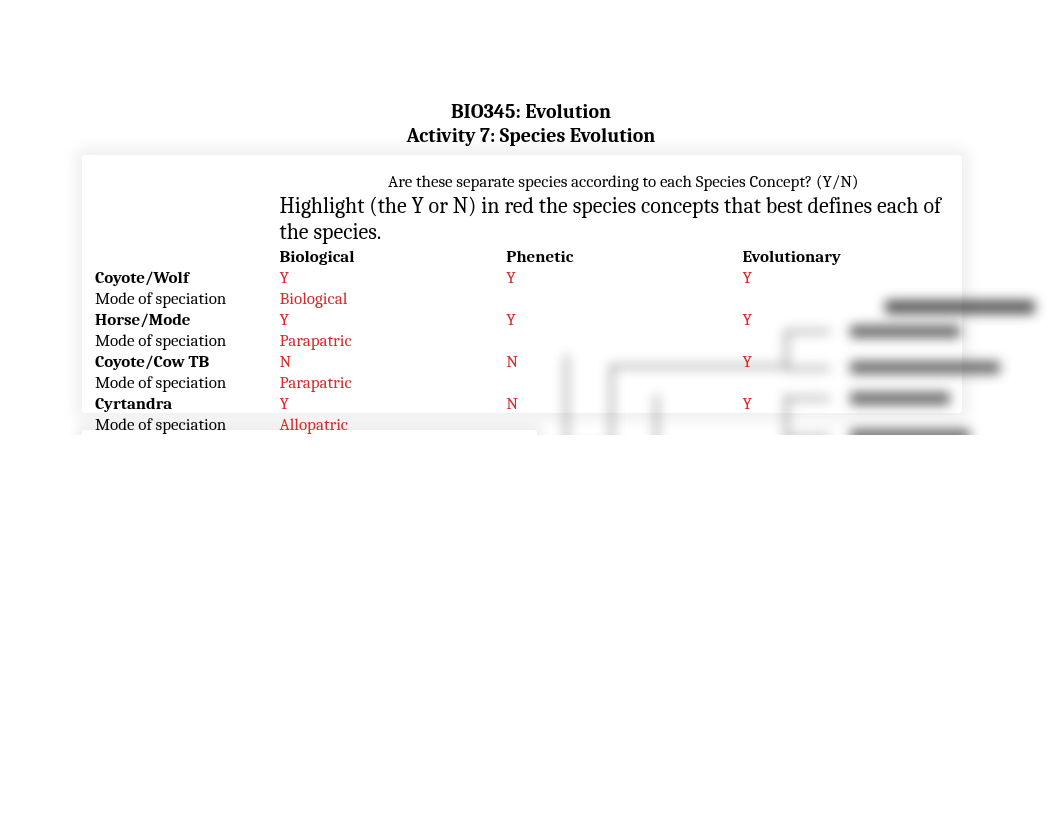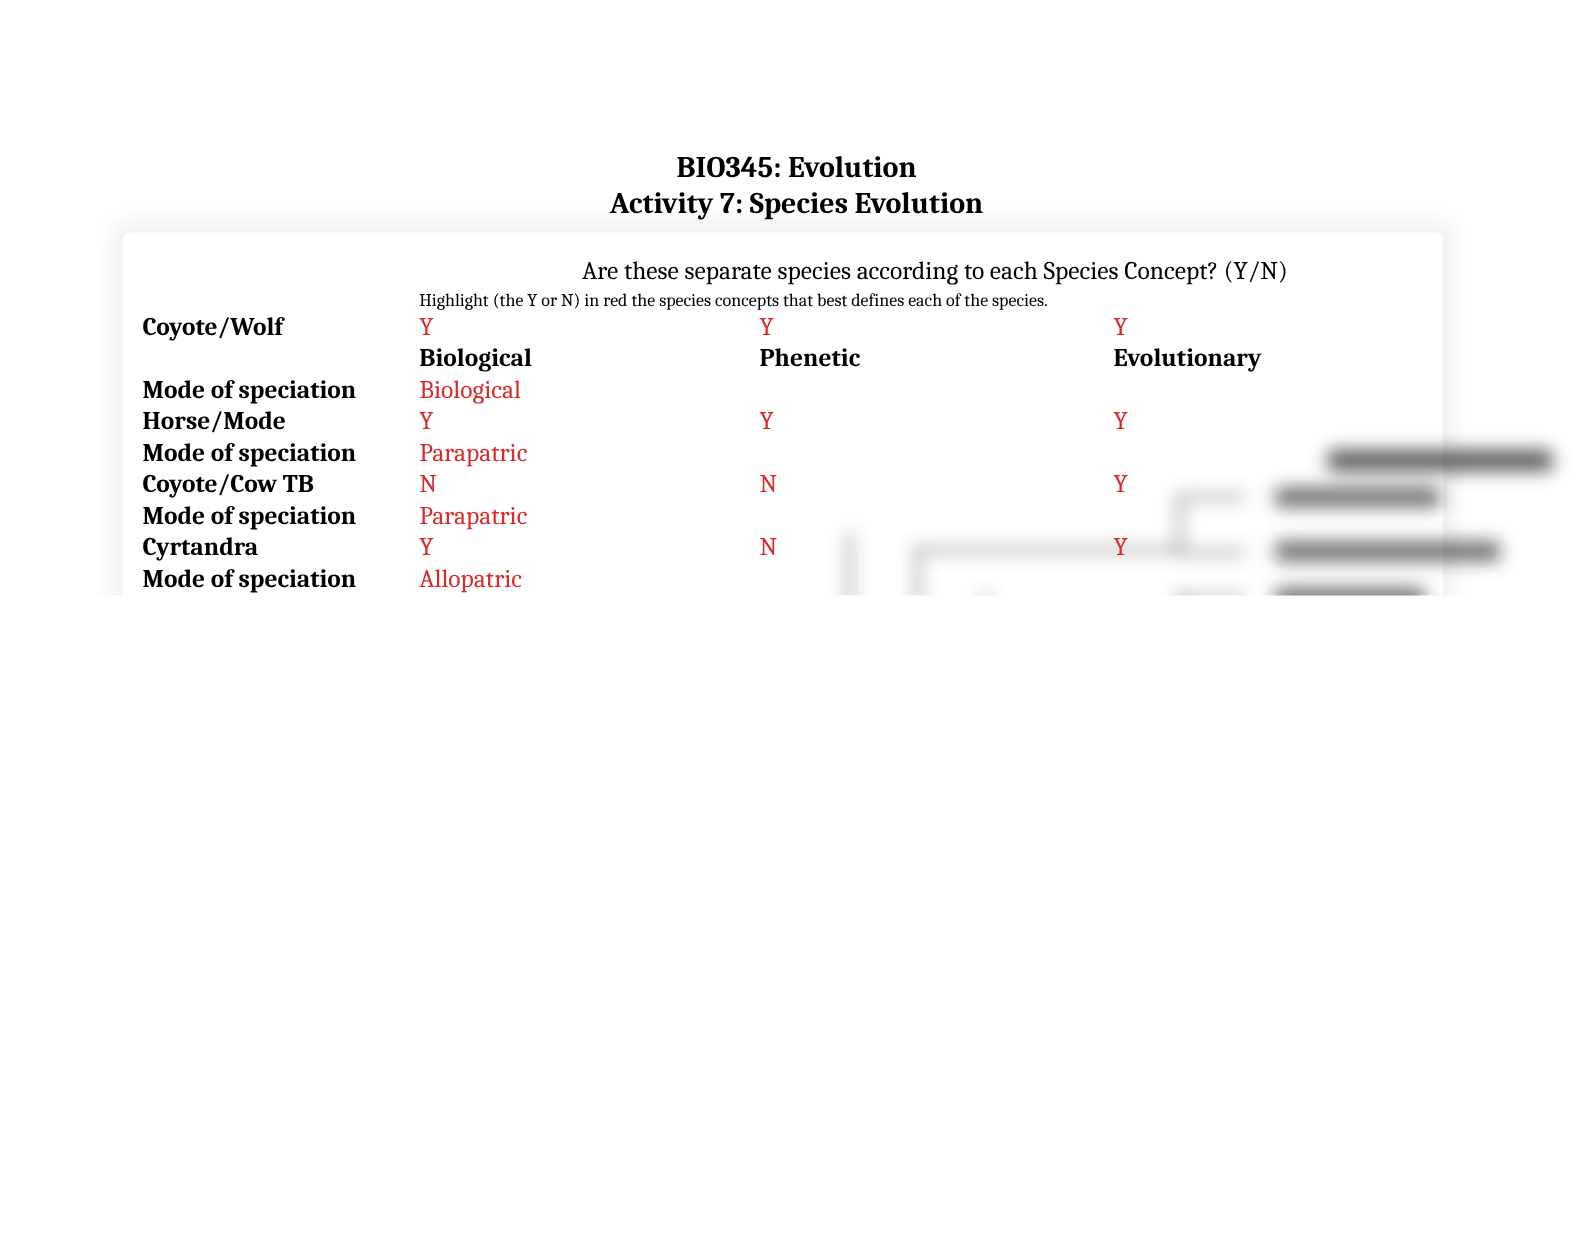--- a/index.html
+++ b/index.html
@@ -30,32 +30,32 @@
     font-size: 17px;
     vertical-align: top;
   }
   .question-row td {
     text-align: center;
     font-size: 17px;
     padding-top: 6px;
     margin-top: 44px;
   }
   .instruction-row td {
-    font-size: 12px;
+    font-size: 22px;
   }
   .header-label {
     font-weight: bold;
     font-size: 19px;
   }
   .row-label {
     font-weight: bold;
     font-size: 17px;
   }
   .mode-label {
-    font-weight: bold;
+    font-weight: normal;
     font-size: 17px;
   }
   .ans {
     color: #d82a2a;
     font-size: 16px;
   }
   .col-rowhead { width: 180px; }
   .col-bio { width: 225px; }
   .col-phen { width: 235px; }
   .col-evo { width: 230px; }
@@ -150,31 +150,31 @@
   <tbody>
       <tr class="question-row">
     <td class="col-rowhead"></td>
     <td colspan="3">Are these separate species according to each Species Concept?   (Y/N)</td>
   </tr>
   <tr class="instruction-row">
     <td></td>
     <td colspan="3">Highlight (the Y or N) in red the species concepts that best defines each of the species.</td>
   </tr>
   <tr>
-    <td class="row-label">Coyote/Wolf</td>
-    <td class="ans">Y</td>
-    <td class="ans">Y</td>
-    <td class="ans">Y</td>
-  </tr>
-
-  <tr>
     <td></td>
     <td class="header-label col-bio">Biological</td>
     <td class="header-label col-phen">Phenetic</td>
     <td class="header-label col-evo">Evolutionary</td>
+  </tr>
+
+  <tr>
+    <td class="row-label">Coyote/Wolf</td>
+    <td class="ans">Y</td>
+    <td class="ans">Y</td>
+    <td class="ans">Y</td>
   </tr>
   <tr>
     <td class="mode-label">Mode of speciation</td>
     <td class="ans">Biological</td>
     <td></td>
         <td></td>
   </tr>
 
   <tr>
     <td class="row-label">Horse/Mode</td>

